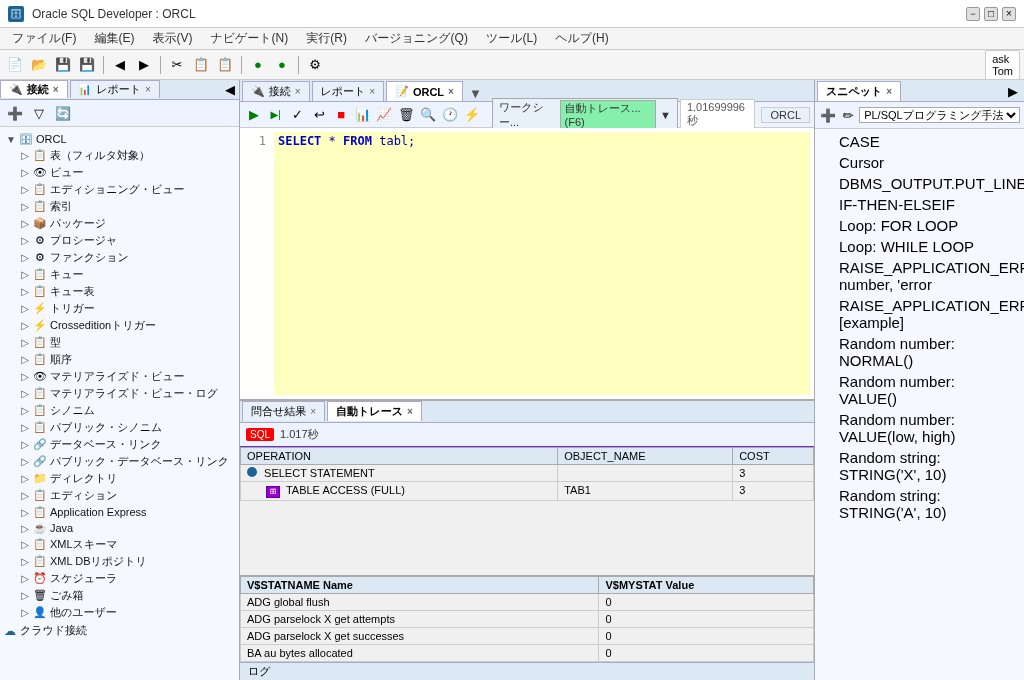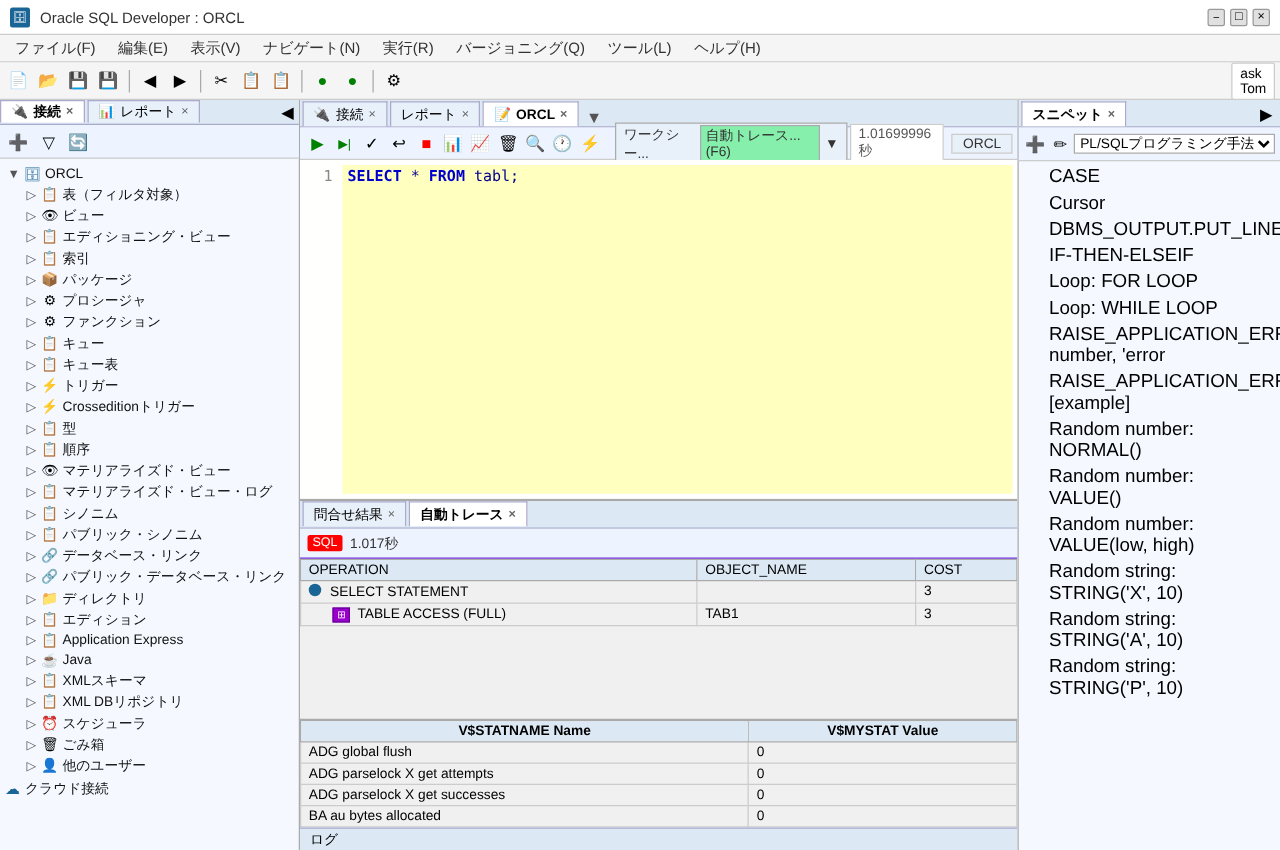--- a/index.html
+++ b/index.html
@@ -70,21 +70,21 @@
     #trace-table table { width: 100%; border-collapse: collapse; font-size: 11px; }
     #trace-table th { background: #dce9f5; border: 1px solid #aaa; padding: 2px 6px; text-align: left; font-weight: normal; position: sticky; top: 0; }
     #trace-table td { border: 1px solid #ccc; padding: 2px 6px; vertical-align: top; }
     .circle-icon { display: inline-block; width: 10px; height: 10px; border-radius: 50%; background: #666; margin-right: 4px; }
     .circle-icon.blue { background: #1a6496; }
     .table-icon-sm { display: inline-flex; align-items: center; justify-content: center; width: 14px; height: 12px; background: #90c; color: white; font-size: 8px; margin-right: 3px; border: 1px solid #609; }
 
     
     #stats-area { border-top: 1px solid #aaa; max-height: 120px; overflow: auto; }
     #stats-area table { width: 100%; border-collapse: collapse; font-size: 11px; }
-    #stats-area th { background: #dce9f5; border: 1px solid #aaa; padding: 2px 6px; text-align: center; font-weight: bold; position: sticky; top: 0; }
+    #stats-area th { background: #dce9f5; border: 1px solid #aaa; padding: 2px 6px; text-align: left; font-weight: bold; position: sticky; top: 0; }
     #stats-area td { border: 1px solid #ccc; padding: 2px 6px; }
 
     
     .log-bar { background: #dce9f5; border-top: 1px solid #aac; height: 18px; display: flex; align-items: center; padding: 0 8px; font-size: 11px; }
 
     
     #right-panel { width: 210px; min-width: 210px; border-left: 1px solid #aaa; background: #f5f9ff; display: flex; flex-direction: column; }
     #right-tabs { display: flex; background: #dce9f5; border-bottom: 1px solid #aac; align-items: flex-end; padding: 0 2px; height: 22px; }
     #snippet-toolbar { display: flex; align-items: center; padding: 2px 4px; border-bottom: 1px solid #ccc; background: #eef4ff; gap: 2px; }
     #snippet-category { width: 100%; border: 1px solid #aaa; font-size: 11px; background: white; }
@@ -484,17 +484,16 @@
       <div class="snippet-item">IF-THEN-ELSEIF</div>
       <div class="snippet-item">Loop: FOR LOOP</div>
       <div class="snippet-item">Loop: WHILE LOOP</div>
       <div class="snippet-item">RAISE_APPLICATION_ERROR(-number, 'error</div>
       <div class="snippet-item">RAISE_APPLICATION_ERROR [example]</div>
       <div class="snippet-item">Random number: NORMAL()</div>
       <div class="snippet-item">Random number: VALUE()</div>
       <div class="snippet-item">Random number: VALUE(low, high)</div>
       <div class="snippet-item">Random string: STRING('X', 10)</div>
       <div class="snippet-item">Random string: STRING('A', 10)</div>
-      <div class="snippet-item">Random string: STRING('P', 10)</div>
     </div>
   </div>
 
 </div>
 
 </body></html>

